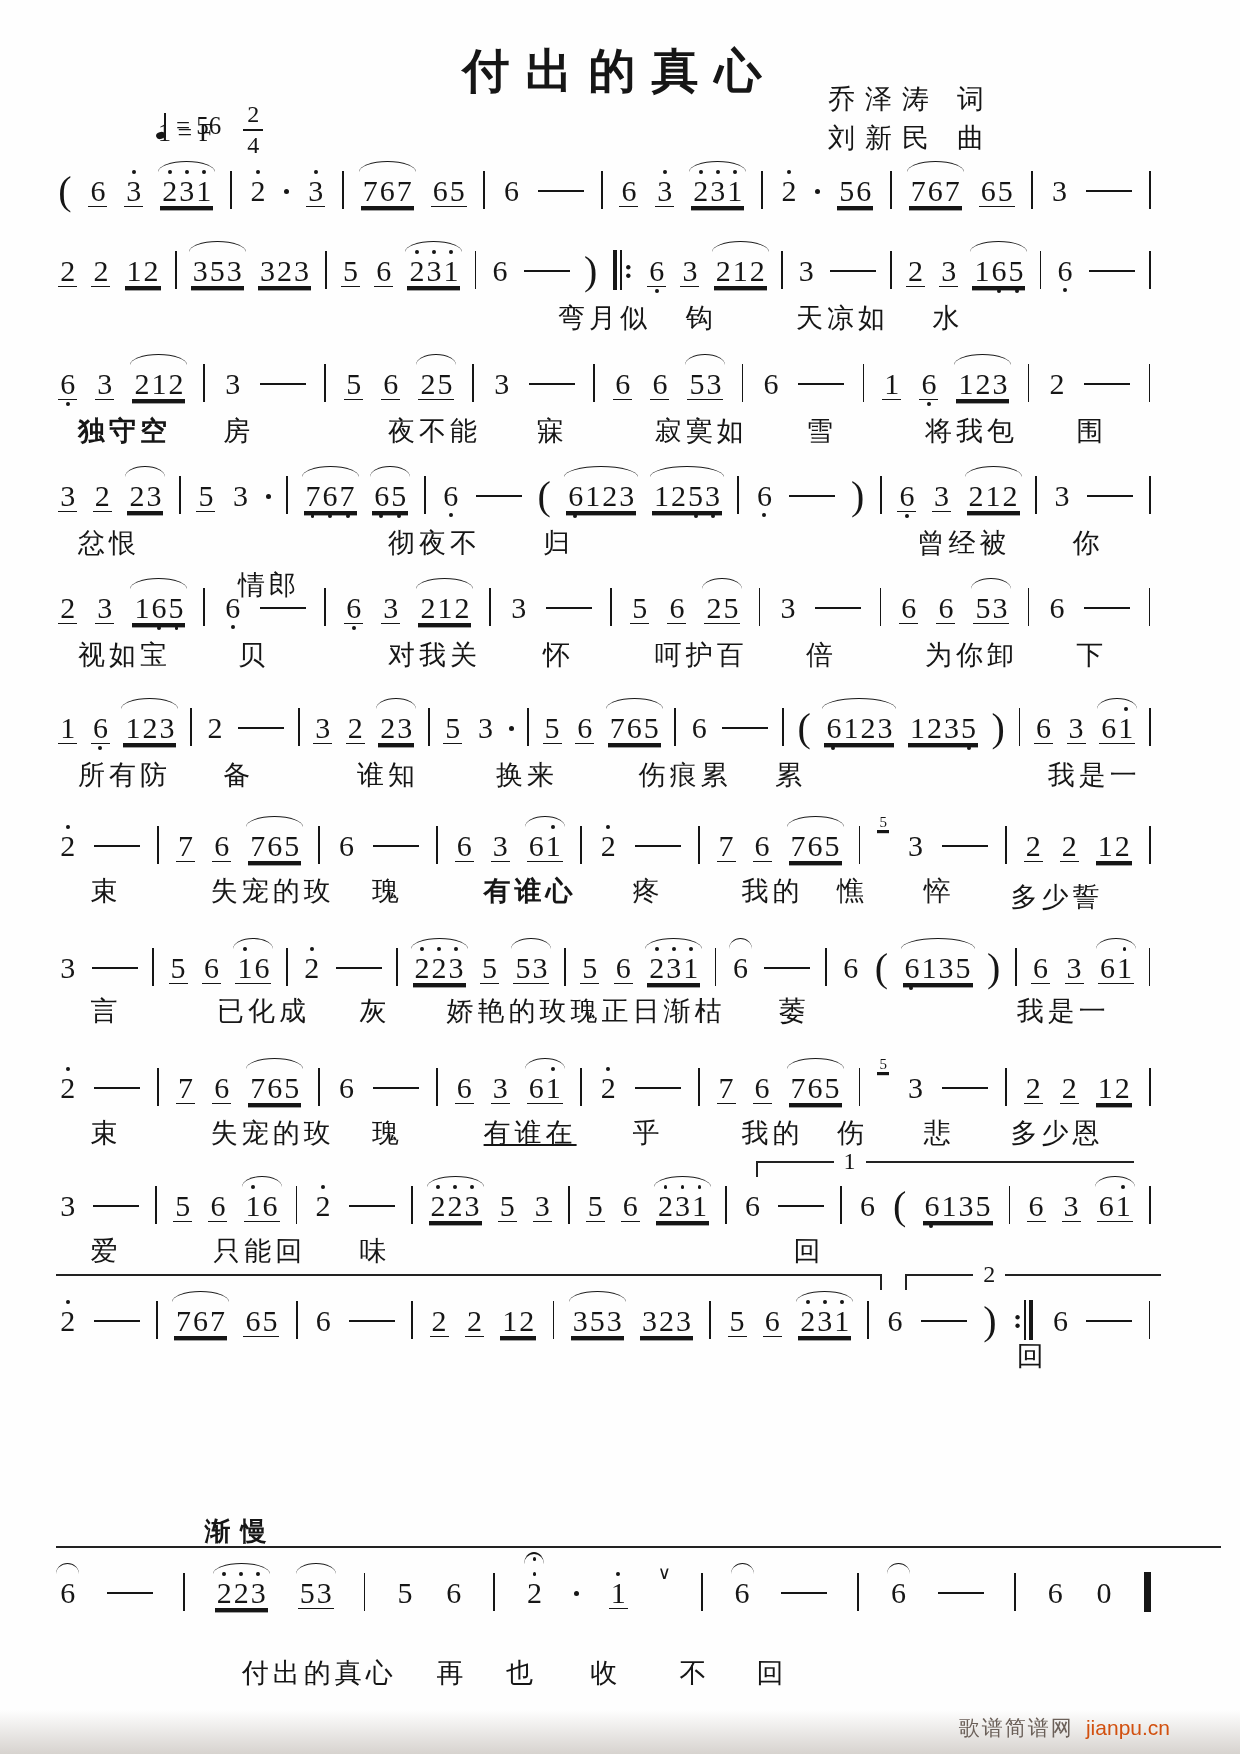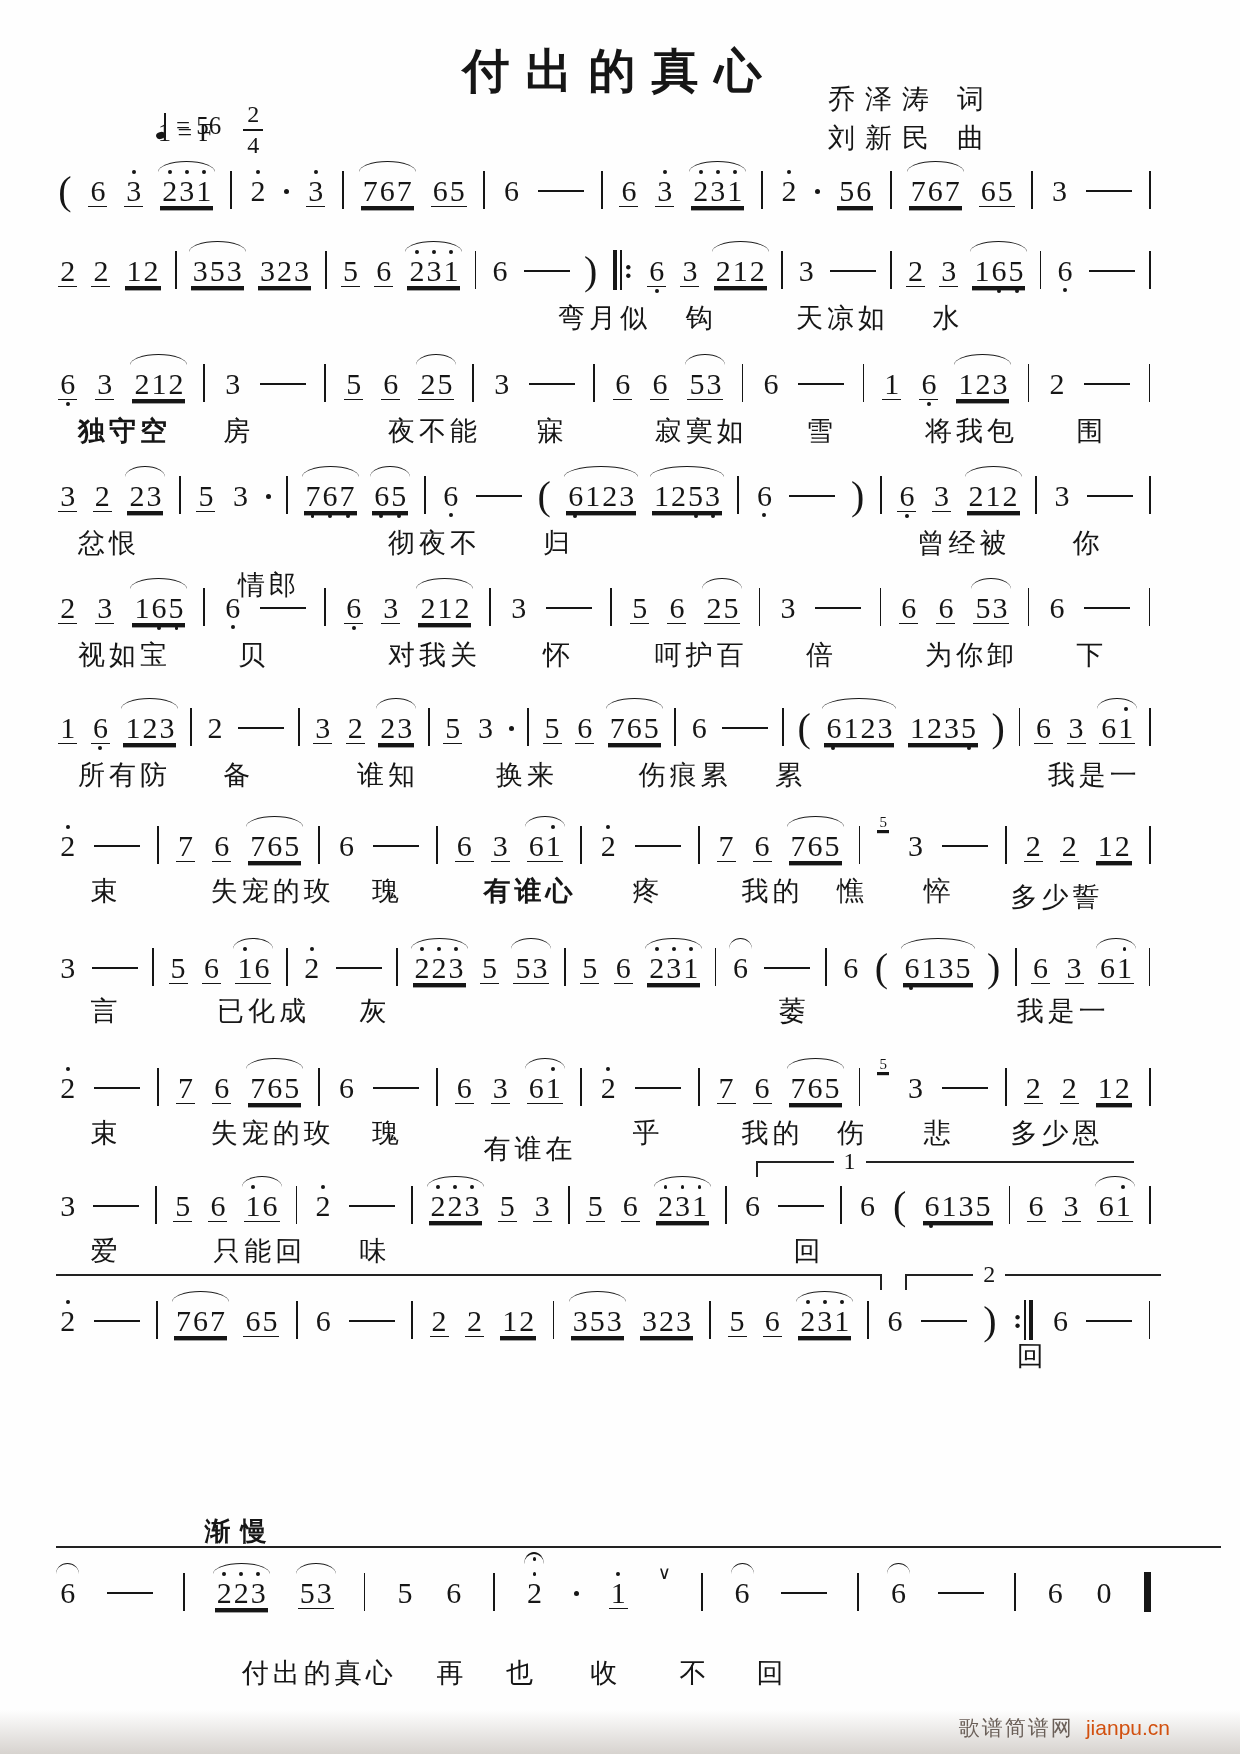--- a/index.html
+++ b/index.html
@@ -2222,20 +2222,21 @@
             <span class="db"></span>
             <span class="db"></span>
           </span>
           <span class="arc"></span>
         </span>
         <span class="tok bar"></span>
       </div>
       <span class="lyr" style="left: 7.3%; top: 48px;">言</span>
       <span class="lyr" style="left: 17.5%; top: 48px;">已化成</span>
       <span class="lyr" style="left: 29%; top: 48px;">灰</span>
+      <span class="lyr" style="left: 36%; top: 48px;">娇艳的玫瑰正日渐枯</span>
       <span class="lyr" style="left: 62.8%; top: 48px;">萎</span>
       <span class="lyr" style="left: 82%; top: 48px;">我是一</span>
     </div>
     <div class="score-line" style="top: 1065px;">
       <div class="notes-row">
         <span class="tok ng">
           <span class="drow">
             <span class="dg">
               <span class="da">
                 <i></i>
@@ -2459,21 +2460,21 @@
           <span class="brow">
             <span class="db"></span>
             <span class="db"></span>
           </span>
         </span>
         <span class="tok bar"></span>
       </div>
       <span class="lyr" style="left: 7.3%; top: 50px;">束</span>
       <span class="lyr" style="left: 17%; top: 50px;">失宠的玫</span>
       <span class="lyr" style="left: 30%; top: 50px;">瑰</span>
-      <span class="lyr" style="left: 39%; top: 66px;">有谁在</span>
+      <span class="lyr" style="left: 39%; top: 50px; text-decoration: underline;">有谁在</span>
       <span class="lyr" style="left: 51%; top: 50px;">乎</span>
       <span class="lyr" style="left: 59.8%; top: 50px;">我的</span>
       <span class="lyr" style="left: 67.5%; top: 50px;">伤</span>
       <span class="lyr" style="left: 74.5%; top: 50px;">悲</span>
       <span class="lyr" style="left: 81.5%; top: 50px;">多少恩</span>
     </div>
     <div class="score-line" style="top: 1183px;">
       <div class="notes-row">
         <span class="tok ng">
           <span class="drow">

